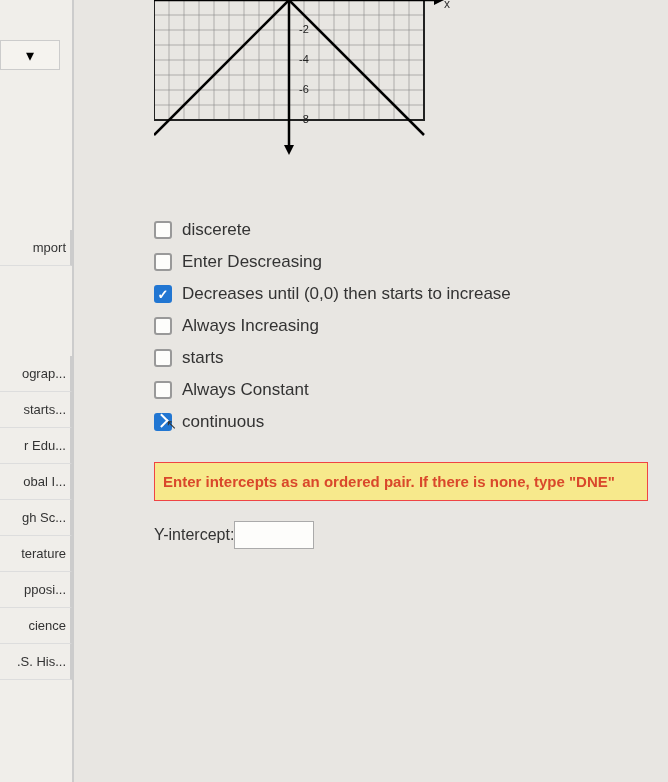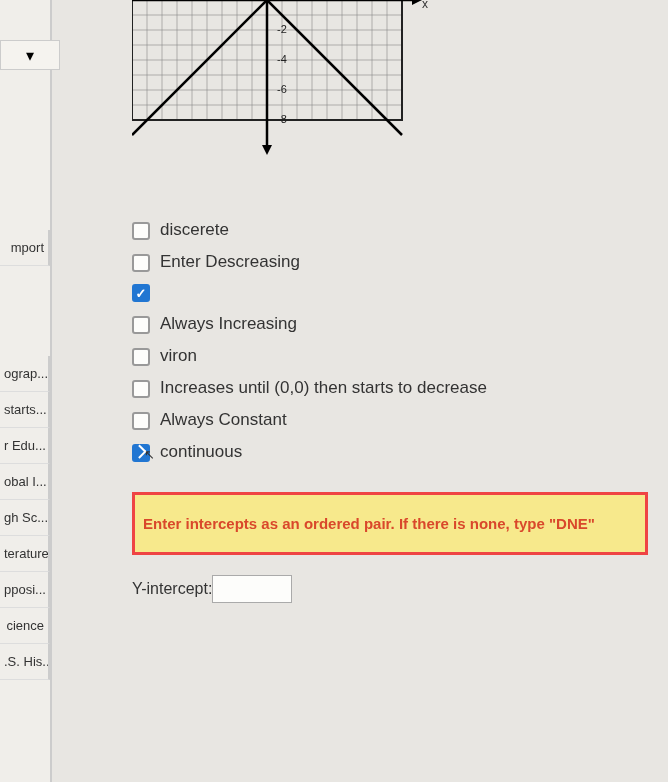--- a/index.html
+++ b/index.html
@@ -6,21 +6,21 @@
     body {
       font-family: sans-serif;
       background: #e8e6e2;
       width: 668px;
       height: 782px;
       overflow: hidden;
       position: relative;
       display: flex;
     }
     .sidebar {
-      width: 52px;
+      width: 74px;
       background: #f0eeea;
       border-right: 2px solid #ccc;
       display: flex;
       flex-direction: column;
       padding-top: 230px;
       font-size: 13px;
       color: #333;
     }
     .sidebar-item {
       padding: 10px 4px;
@@ -58,21 +58,21 @@
     .checkbox-list {
       display: flex;
       flex-direction: column;
       gap: 12px;
       font-size: 17px;
       color: #333;
       margin-bottom: 30px;
     }
     .checkbox-row {
       display: flex;
-      align-items: flex-end;
+      align-items: center;
       gap: 10px;
     }
     .cb {
       width: 18px;
       height: 18px;
       border: 2px solid #999;
       border-radius: 3px;
       background: #fdfdfb;
       display: inline-flex;
       align-items: center;
@@ -107,25 +107,25 @@
       position: absolute;
       font-size: 13px;
       color: #333;
       pointer-events: none;
       margin-left: -6px;
       margin-top: -3px;
     }
     .highlight-bar {
       background: #f7e98c;
       color: #d9482b;
-      padding: 20px 8px;
+      padding: 10px 8px;
       font-size: 15px;
       font-weight: 600;
       margin-bottom: 20px;
-      border: 3px solid #ef4444;
+      border: 1px solid #ef4444;
       white-space: nowrap;
       overflow: hidden;
     }
     .intercept-row {
       display: flex;
       align-items: center;
       margin-bottom: 18px;
       font-size: 16px;
       color: #333;
     }
@@ -231,32 +231,29 @@
     <div class="checkbox-row">
       <span class="cb"></span>
       <span>discerete</span>
     </div>
     <div class="checkbox-row">
       <span class="cb"></span>
       <span>Enter Descreasing</span>
     </div>
     <div class="checkbox-row">
       <span class="cb checked"></span>
+      <span>Decreases until (0,0) then starts to increase</span>
     </div>
     <div class="checkbox-row">
       <span class="cb"></span>
       <span>Always Increasing</span>
     </div>
     <div class="checkbox-row">
       <span class="cb"></span>
-      <span>viron</span>
-    </div>
-    <div class="checkbox-row">
-      <span class="cb"></span>
-      <span>Increases until (0,0) then starts to decrease</span>
+      <span>starts</span>
     </div>
     <div class="checkbox-row">
       <span class="cb"></span>
       <span>Always Constant</span>
     </div>
     <div class="checkbox-row" style="position:relative">
       <span class="cb partial"></span>
       <span class="cursor-overlay" style="left:18px; top:8px;">↖</span>
       <span>continuous</span>
     </div>

